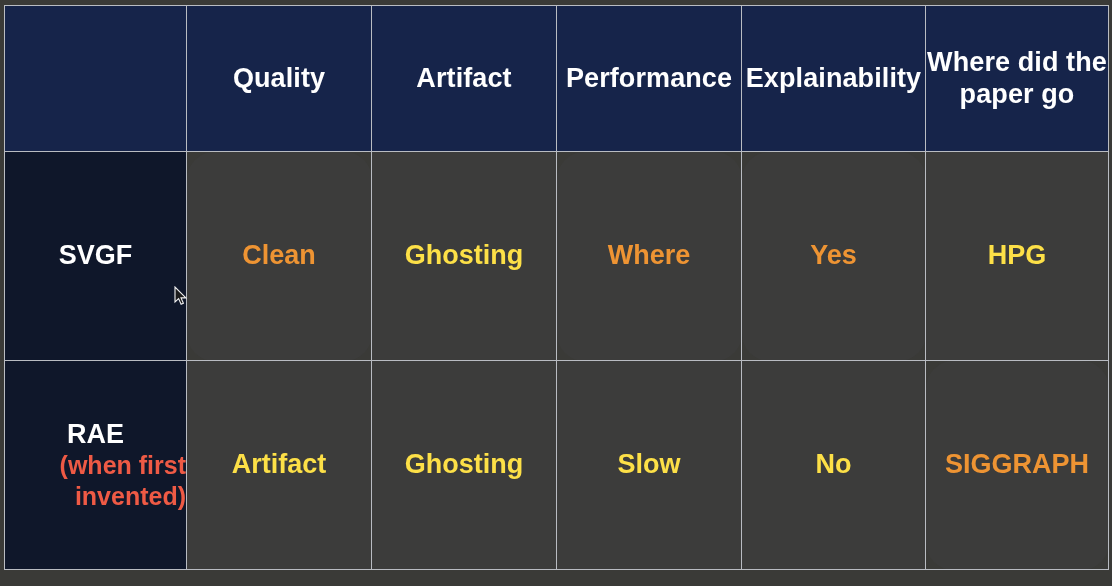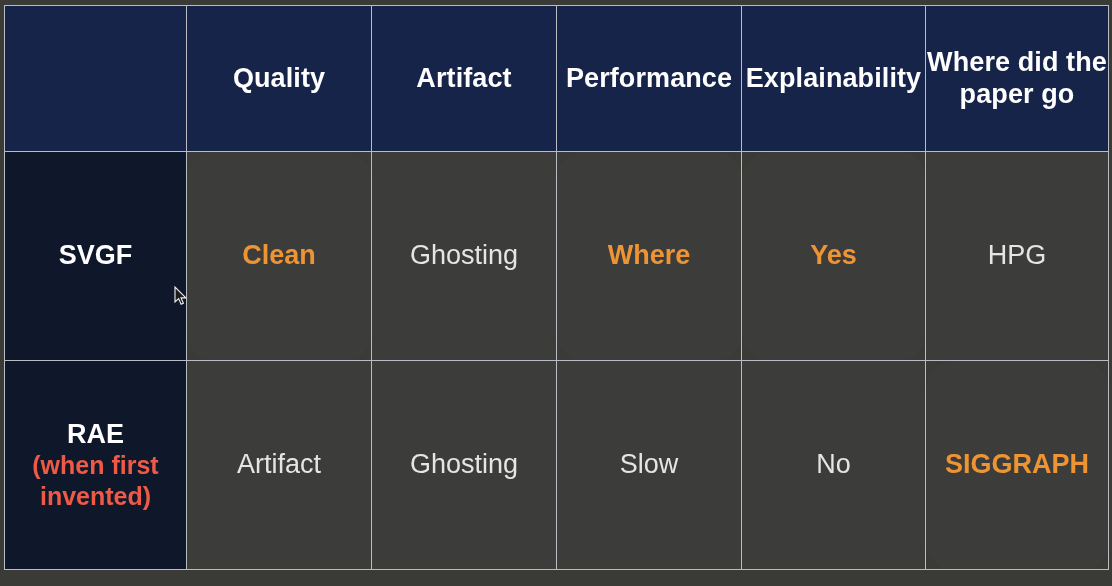--- a/index.html
+++ b/index.html
@@ -66,38 +66,39 @@
   }
   .cell-rowlabel {
     background: #0f172a;
     color: #ffffff;
     font-weight: bold;
     font-size: 27px;
     line-height: 1.18;
   }
   .cell-body {
     background: #3c3c3b;
-    color: #e5e5e5;
-    font-weight: normal;
+    color: #fde047;
+    font-weight: bold;
     font-size: 27px;
     line-height: 1.18;
   }
   .cell-body.highlight {
     color: #ee9433;
     font-weight: bold;
     border-radius: 27px;
   }
 
   .rowlabel-sub {
     display: block;
     color: #ee5a45;
     font-weight: bold;
     font-size: 25px;
     line-height: 1.22;
     margin-top: 0;
+    text-align: right;
   }
   .rowlabel-main { display: block; }
 
   
   #mouse-cursor {
     position: absolute;
     left: 174px;
     top: 286px;
     width: 14px;
     height: 20px;

